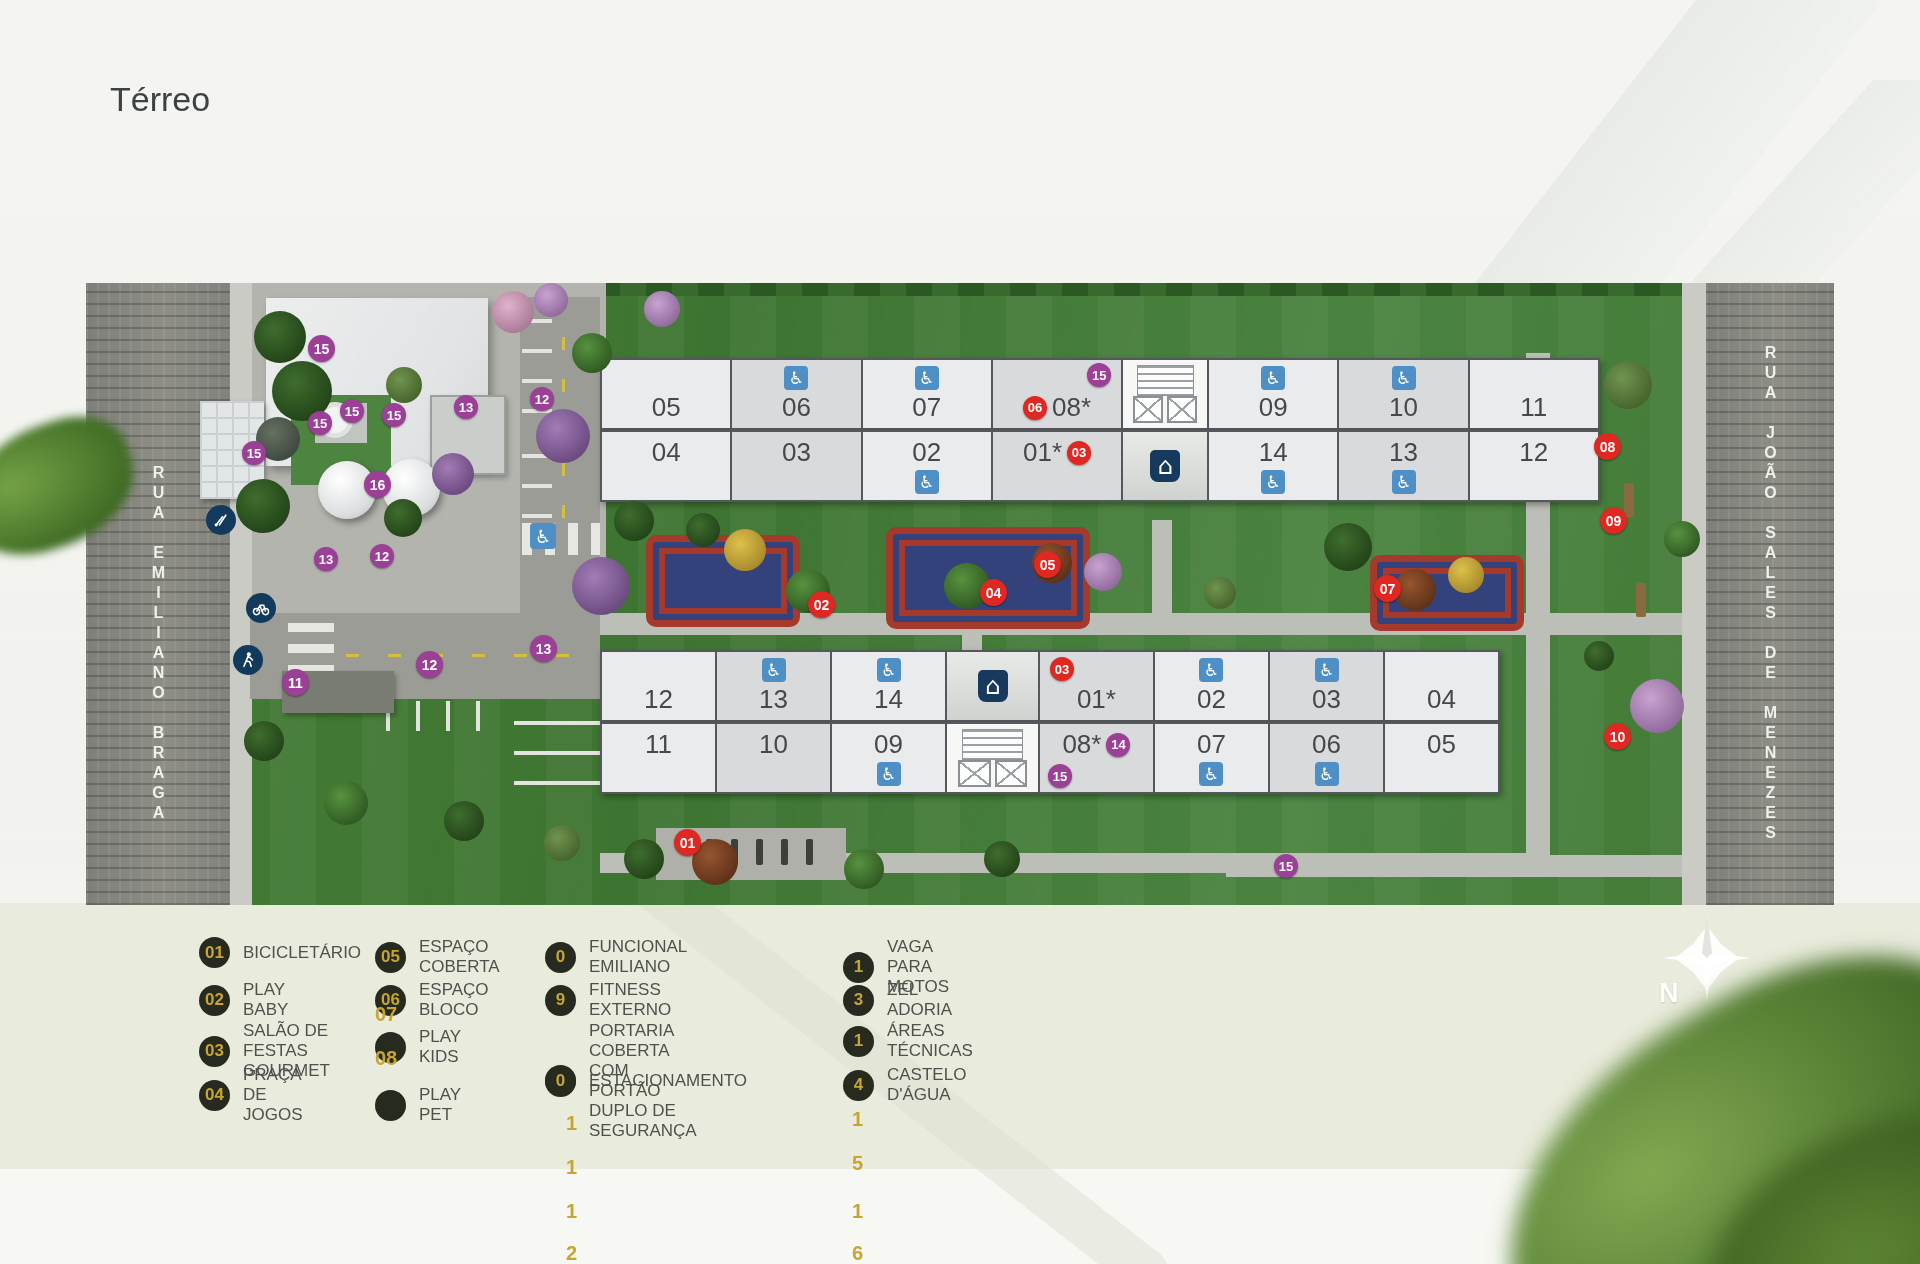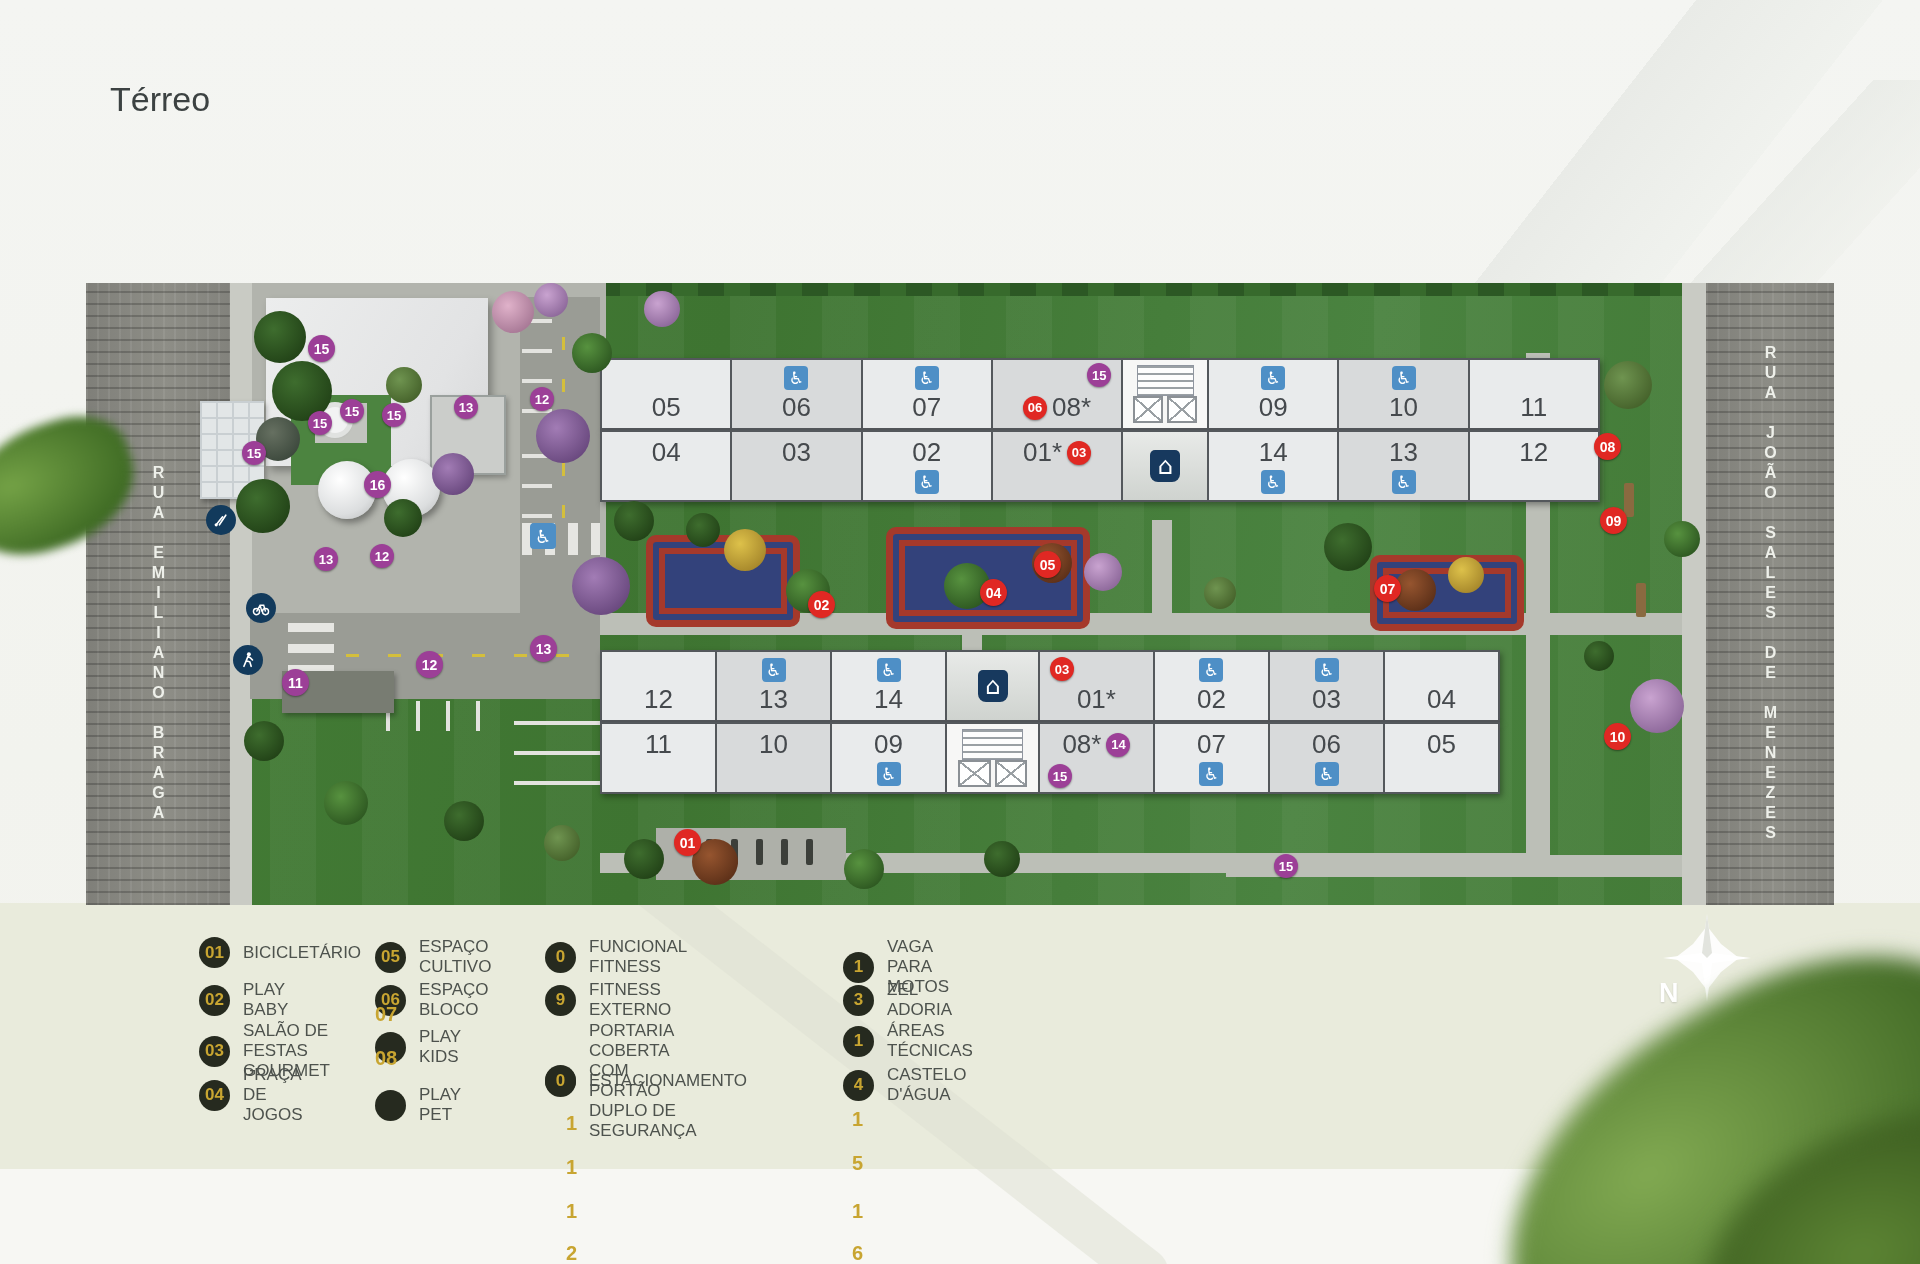--- a/index.html
+++ b/index.html
@@ -462,42 +462,42 @@
       </div>
     <div class="lg-row" style="top:128px;">
       <span class="lg-badge">04</span>
       <span class="lg-label">PRAÇA DE JOGOS</span>
       </div>
   </div>
 
   <div class="lg-col" style="left:375px;">
     <div class="lg-row" style="top:0;">
       <span class="lg-badge">05</span>
-      <span class="lg-label">ESPAÇO CULTIVO</span>
+      <span class="lg-label">ESPAÇO COBERTA</span>
       </div>
     <div class="lg-row" style="top:43px;">
       <span class="lg-badge">06</span>
       <span class="lg-label">ESPAÇO BLOCO</span>
       </div>
     <span class="stray" style="left:0;top:66px;position:absolute;">07</span>
     <div class="lg-row" style="top:90px;">
       <span class="lg-badge"></span>
       <span class="lg-label">PLAY KIDS</span>
       </div>
     <span class="stray" style="left:0;top:110px;position:absolute;">08</span>
     <div class="lg-row" style="top:148px;">
       <span class="lg-badge"></span>
       <span class="lg-label">PLAY PET</span>
       </div>
   </div>
 
   <div class="lg-col" style="left:545px;">
     <div class="lg-row" style="top:0;">
       <span class="lg-badge">0</span>
-      <span class="lg-label">FUNCIONAL FITNESS</span>
+      <span class="lg-label">FUNCIONAL EMILIANO</span>
       </div>
     <div class="lg-row" style="top:43px;">
       <span class="lg-badge">9</span>
       <span class="lg-label">FITNESS EXTERNO</span>
       </div>
     <div class="lg-row" style="top:84px;">
       <span class="lg-badge">1</span>
       <span class="lg-label">PORTARIA COBERTA COM
 PORTÃO DUPLO DE SEGURANÇA</span>
       </div>

